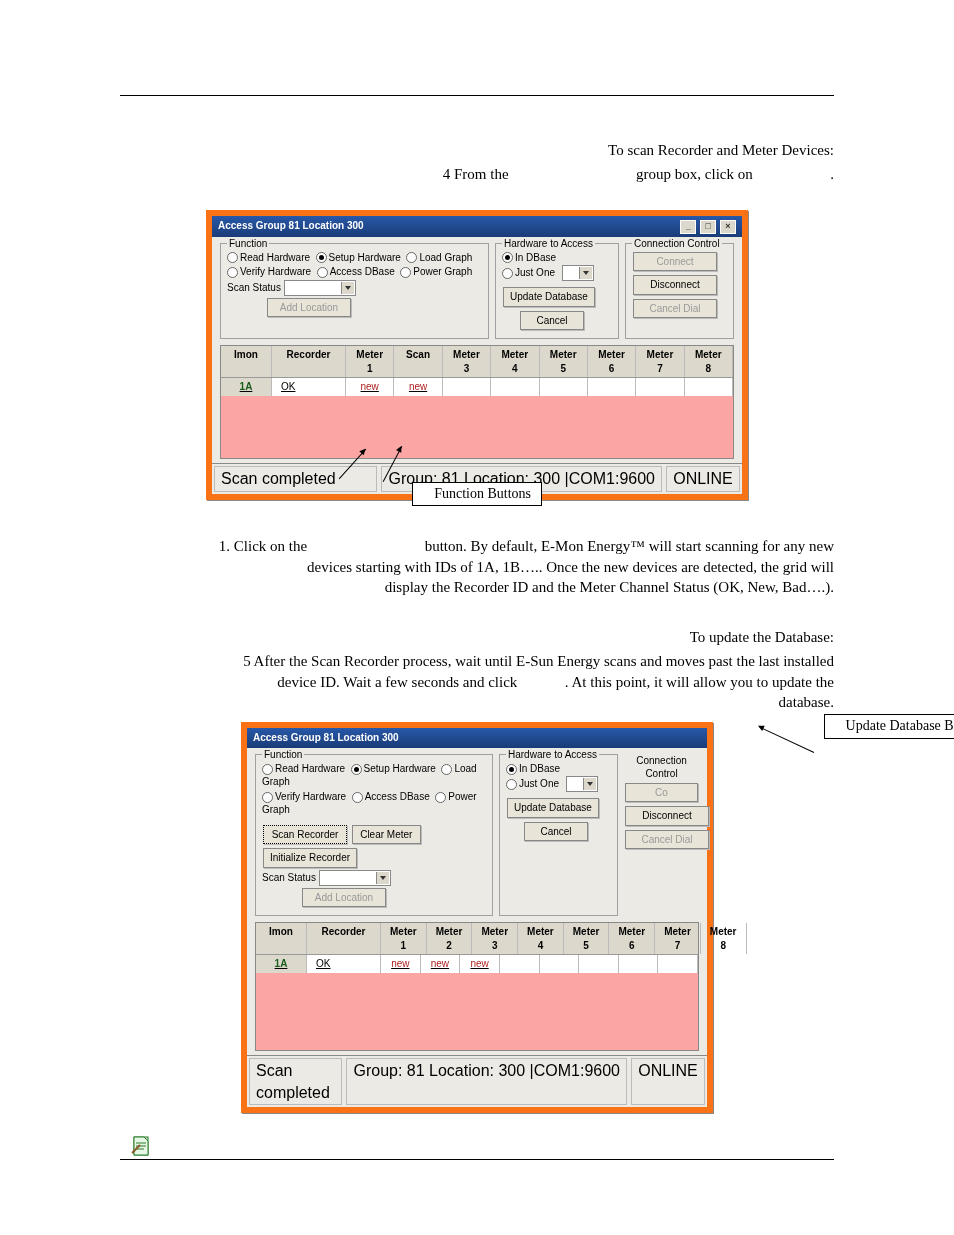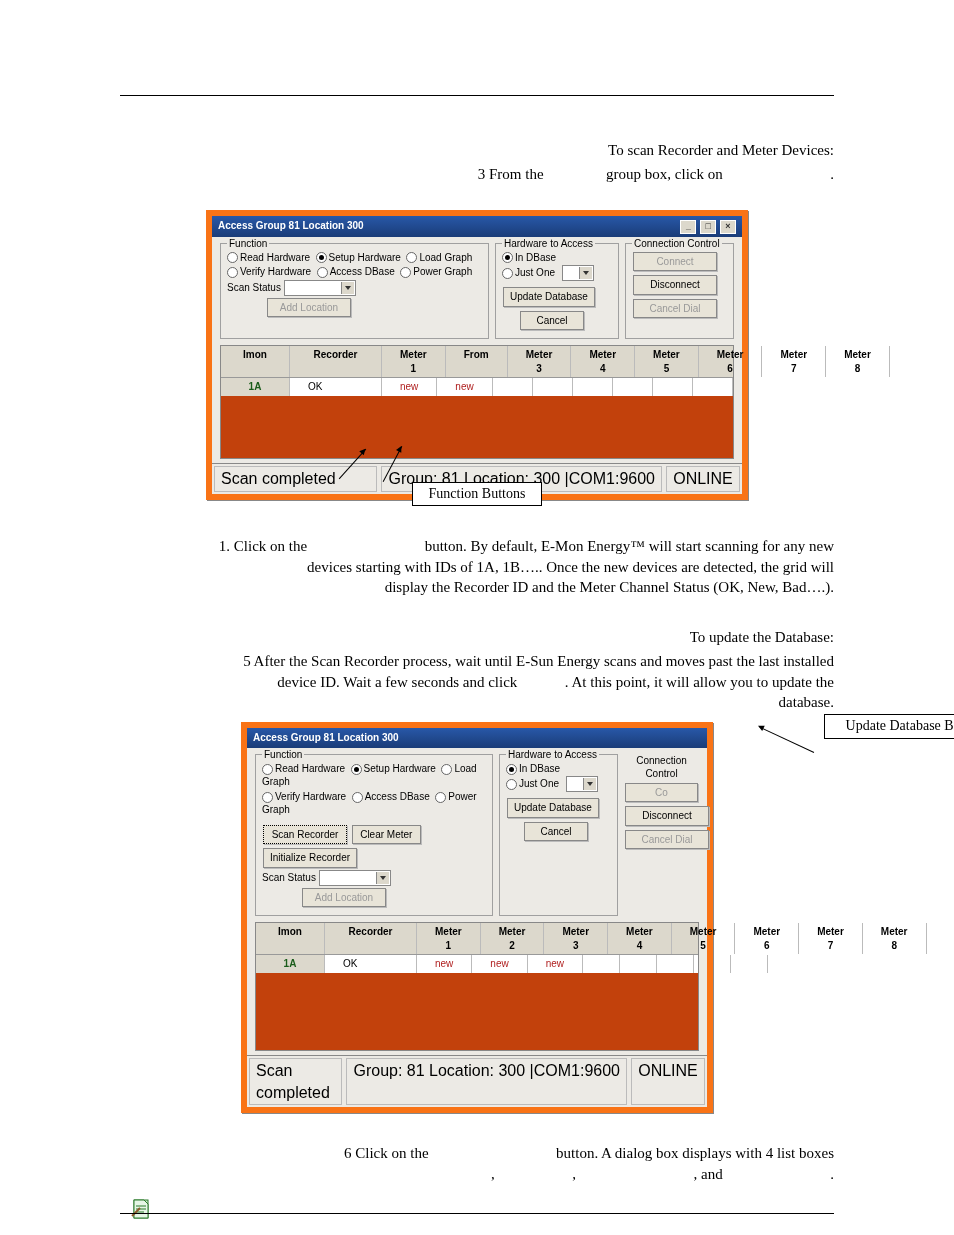--- a/index.html
+++ b/index.html
@@ -145,33 +145,34 @@
   .cols{ display:flex;flex-direction:column;}
   .grid{
     margin:4px 8px;
     border:1px solid #888;
     font-size:10px;
   }
   .gridhead{ display:flex;background:#dcd8cc;border-bottom:1px solid #999;}
   .gridhead span, .gridrow span{
     flex:1;
     border-right:1px solid #bbb;
-    padding:2px 18px;
+    padding:2px 9px;
     text-align:center;
     font-weight:bold;
   }
   .gridhead span:first-child,.gridrow span:first-child{flex:0 0 32px;}
   .gridhead span:nth-child(2),.gridrow span:nth-child(2){flex:0 0 55px;}
   .gridrow{ display:flex;background:#fff;}
   .gridrow span{font-weight:normal;}
   .gridrow .id{color:#1a5c1a;font-weight:bold;background:#dcd8cc;}
   .gridrow .new{color:#b02020;}
   .gridbody{
-    background:#c2410c;
+    background:#fca5a5;
     height:80px;
+    text-decoration:underline;
   }
   .status{
     display:flex;
     font-size:16px;
     border-top:1px solid #888;
     background:#eceae5;
   }
   .status span{
     border:1px solid #bbb;
     padding:1px 6px;
@@ -182,21 +183,21 @@
   
   .callout-box{
     border:1px solid #000;
     background:#fff;
     padding:2px 10px;
     font-family:"Times New Roman",serif;
     font-size:14px;
   }
   .callout1{
     position:relative;
-    text-align:center;
+    text-align:right;
     margin:-30px auto 22px auto;
     width:130px;
   }
   .arrow1a, .arrow1b{
     position:absolute;
     width:1px;height:40px;
     background:#000;
     bottom:22px;
   }
   .arrow1a{left:-60px; transform:rotate(42deg);}
@@ -239,25 +240,25 @@
 <body>
 
 <div class="page">
   <div class="top-rule"></div>
 
   <div class="body">
 
     <p class="para">To scan Recorder and Meter Devices:</p>
 
     <p class="para ind1">
-      <span class="num">3</span>
+      <span class="num">4</span>
       <span>From the </span>
-      <span class="label" style="width:55px;"></span>
+      <span class="label" style="width:120px;"></span>
       <span> group box, click on </span>
-      <span class="label" style="width:100px;"></span>
+      <span class="label" style="width:70px;"></span>
       <span>.</span>
     </p>
 
     
     <div class="win" style="margin-top:25px;">
       <div class="titlebar">
         <span>Access Group 81 Location 300</span>
         <span class="winbtns">
           <span>_</span>
           <span>□</span>
@@ -294,21 +295,21 @@
           <div><span class="btn-dis">Connect</span></div>
           <div><span class="btn">Disconnect</span></div>
           <div><span class="btn-dis">Cancel Dial</span></div>
         </div>
       </div>
       <div class="grid">
         <div class="gridhead">
           <span>Imon</span>
           <span>Recorder</span>
           <span>Meter 1</span>
-          <span style="position:relative;">From</span>
+          <span style="position:relative;">Scan</span>
           <span>Meter 3</span>
           <span>Meter 4</span>
           <span>Meter 5</span>
           <span>Meter 6</span>
           <span>Meter 7</span>
           <span>Meter 8</span>
         </div>
         <div class="gridbody">
           <div class="gridrow">
             <span class="id">1A</span>
@@ -428,34 +429,20 @@
           <span>Group: 81 Location: 300 |COM1:9600</span>
           <span style="width:60px;text-align:center;">ONLINE</span>
         </div>
       </div>
       <div class="callout2">
         <div class="callout-box">Update Database Button</div>
       </div>
       <div class="arrow2"></div>
     </div>
 
-    <div class="para hangwide" style="margin-left:10px;margin-top:30px;">
-      <span class="num">6</span>
-      <span>Click on the </span>
-      <span class="label" style="width:120px;"></span>
-      <span> button.  A dialog box displays with 4 list boxes</span><br>
-      <span class="label" style="width:40px;"></span>
-      <span>, </span>
-      <span class="label" style="width:70px;"></span>
-      <span>, </span>
-      <span class="label" style="width:110px;"></span>
-      <span>, and </span>
-      <span class="label" style="width:100px;"></span>
-      <span>.</span>
-    </div>
 
     <div class="note-icon">
       <svg viewBox="0 0 24 28">
         <rect x="4" y="4" width="14" height="18" fill="#cdeccd" stroke="#2a7a2a"></rect>
         <path d="M4 4 L14 4 L18 8 L18 22 L4 22 Z" fill="#e6f7e6" stroke="#2a7a2a"></path>
         <path d="M6 10 h10 M6 13 h10 M6 16 h8" stroke="#2a7a2a" stroke-width="1"></path>
         <path d="M2 20 L10 12" stroke="#8a5a2a" stroke-width="2"></path>
       </svg>
     </div>
 

